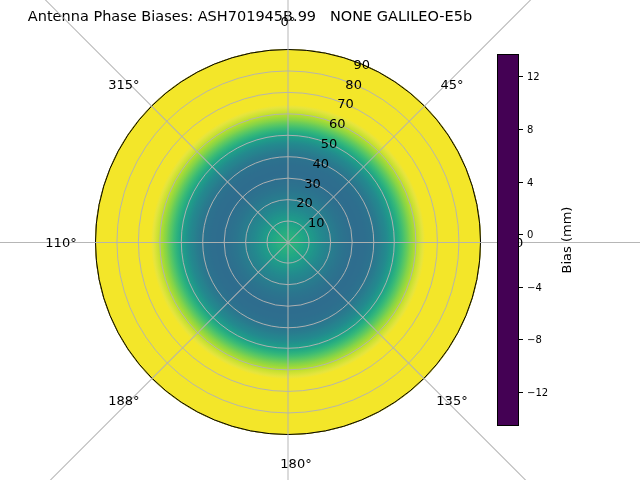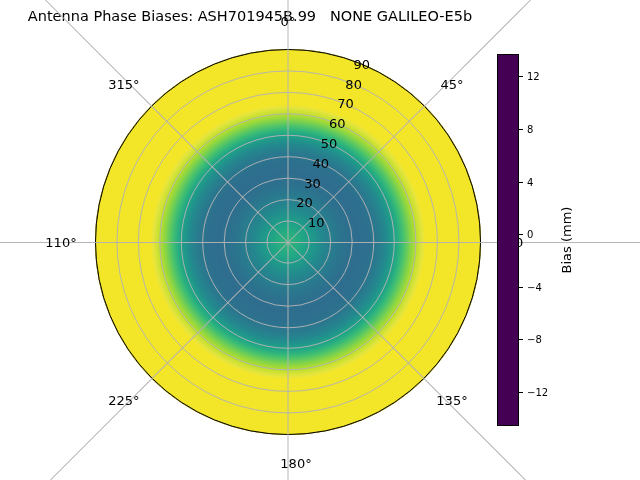--- a/index.html
+++ b/index.html
@@ -119,21 +119,21 @@
         <div class="r-label" style="left: 266.858px; top: 14.6913px;">90</div>
       </div>
   </div>
 
   <div id="theta-layer">
       <div class="theta-label" style="left: 288px; top: 21px;">0°</div>
       <div class="theta-label" style="left: 452.028px; top: 83.972px;">45°</div>
       <div class="theta-label" style="left: 515px; top: 242px;">90</div>
       <div class="theta-label" style="left: 452.028px; top: 400.028px;">135°</div>
       <div class="theta-label" style="left: 296px; top: 463px;">180°</div>
-      <div class="theta-label" style="left: 123.972px; top: 400.028px;">225°</div>
+      <div class="theta-label" style="left: 123.972px; top: 400.028px;">188°</div>
       <div class="theta-label" style="left: 61px; top: 242px;">110°</div>
       <div class="theta-label" style="left: 123.972px; top: 83.972px;">315°</div>
     </div>
 
   <div id="cbar-wrap">
     <div id="cbar" style="background: linear-gradient(rgb(68, 1, 84) 100%, rgb(69, 5, 88) 99.09%, rgb(69, 8, 92) 98.18%, rgb(70, 12, 96) 97.27%, rgb(70, 15, 99) 96.36%, rgb(71, 19, 102) 95.45%, rgb(71, 22, 104) 94.55%, rgb(71, 25, 107) 93.64%, rgb(71, 29, 110) 92.73%, rgb(72, 32, 114) 91.82%, rgb(72, 36, 117) 90.91%, rgb(72, 39, 119) 90%, rgb(71, 41, 121) 89.09%, rgb(71, 44, 122) 88.18%, rgb(71, 47, 124) 87.27%, rgb(70, 50, 126) 86.36%, rgb(69, 53, 128) 85.45%, rgb(69, 56, 130) 84.55%, rgb(68, 59, 131) 83.64%, rgb(67, 61, 133) 82.73%, rgb(66, 64, 134) 81.82%, rgb(65, 67, 135) 80.91%, rgb(64, 69, 136) 80%, rgb(62, 72, 137) 79.09%, rgb(61, 75, 137) 78.18%, rgb(61, 78, 138) 77.27%, rgb(60, 80, 139) 76.36%, rgb(59, 83, 139) 75.45%, rgb(57, 86, 140) 74.55%, rgb(56, 88, 140) 73.64%, rgb(55, 91, 141) 72.73%, rgb(54, 93, 141) 71.82%, rgb(53, 96, 141) 70.91%, rgb(51, 98, 141) 70%, rgb(50, 101, 141) 69.09%, rgb(49, 103, 142) 68.18%, rgb(48, 105, 142) 67.27%, rgb(47, 108, 142) 66.36%, rgb(46, 110, 142) 65.45%, rgb(45, 112, 142) 64.55%, rgb(44, 114, 142) 63.64%, rgb(43, 116, 142) 62.73%, rgb(42, 119, 142) 61.82%, rgb(41, 121, 142) 60.91%, rgb(40, 124, 142) 60%, rgb(40, 126, 142) 59.09%, rgb(39, 128, 142) 58.18%, rgb(38, 131, 142) 57.27%, rgb(37, 133, 142) 56.36%, rgb(36, 135, 142) 55.45%, rgb(35, 137, 142) 54.55%, rgb(34, 139, 141) 53.64%, rgb(34, 142, 141) 52.73%, rgb(33, 144, 140) 51.82%, rgb(33, 147, 140) 50.91%, rgb(32, 149, 139) 50%, rgb(31, 151, 138) 49.09%, rgb(31, 154, 138) 48.18%, rgb(31, 156, 137) 47.27%, rgb(31, 159, 137) 46.36%, rgb(31, 161, 136) 45.45%, rgb(32, 163, 135) 44.55%, rgb(33, 165, 134) 43.64%, rgb(34, 167, 132) 42.73%, rgb(35, 169, 131) 41.82%, rgb(38, 172, 130) 40.91%, rgb(40, 174, 128) 40%, rgb(42, 176, 127) 39.09%, rgb(45, 178, 125) 38.18%, rgb(48, 180, 123) 37.27%, rgb(51, 182, 122) 36.36%, rgb(55, 184, 120) 35.45%, rgb(59, 186, 117) 34.55%, rgb(63, 188, 115) 33.64%, rgb(67, 190, 112) 32.73%, rgb(72, 192, 110) 31.82%, rgb(76, 194, 107) 30.91%, rgb(81, 196, 104) 30%, rgb(85, 197, 101) 29.09%, rgb(90, 199, 98) 28.18%, rgb(95, 201, 95) 27.27%, rgb(100, 203, 92) 26.36%, rgb(106, 204, 88) 25.45%, rgb(111, 206, 85) 24.55%, rgb(117, 207, 82) 23.64%, rgb(123, 209, 78) 22.73%, rgb(128, 211, 74) 21.82%, rgb(134, 212, 71) 20.91%, rgb(140, 214, 68) 20%, rgb(145, 215, 64) 19.09%, rgb(151, 216, 61) 18.18%, rgb(157, 217, 58) 17.27%, rgb(163, 218, 54) 16.36%, rgb(169, 220, 51) 15.45%, rgb(175, 221, 49) 14.55%, rgb(181, 222, 48) 13.64%, rgb(187, 222, 47) 12.73%, rgb(193, 223, 47) 11.82%, rgb(199, 224, 49) 10.91%, rgb(205, 225, 52) 10%, rgb(211, 226, 54) 9.09%, rgb(217, 227, 56) 8.18%, rgb(222, 228, 59) 7.27%, rgb(228, 229, 61) 6.36%, rgb(234, 229, 56) 5.45%, rgb(239, 230, 48) 4.55%, rgb(244, 230, 39) 3.64%, rgb(249, 230, 33) 2.73%, rgb(250, 230, 35) 1.82%, rgb(252, 231, 36) 0.91%, rgb(253, 231, 37) 0%);"></div>
     <div id="cbar-ticks">
         <div class="cbar-tick" style="top: 22.3463px;"></div>
         <div class="cbar-ticklabel" style="top: 22.3463px;">12</div>
         <div class="cbar-tick" style="top: 74.9258px;"></div>

